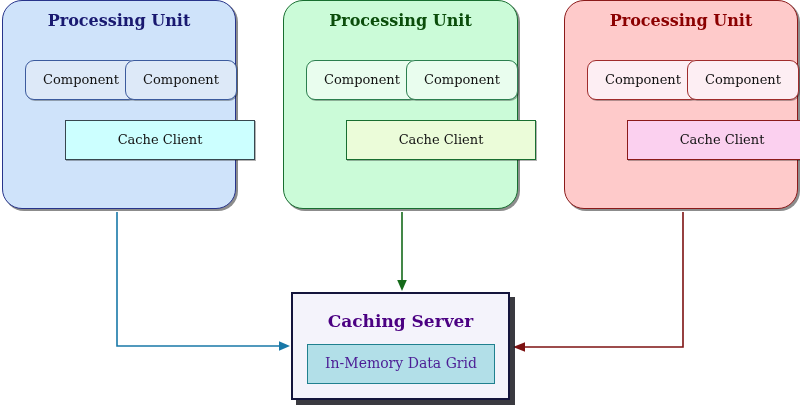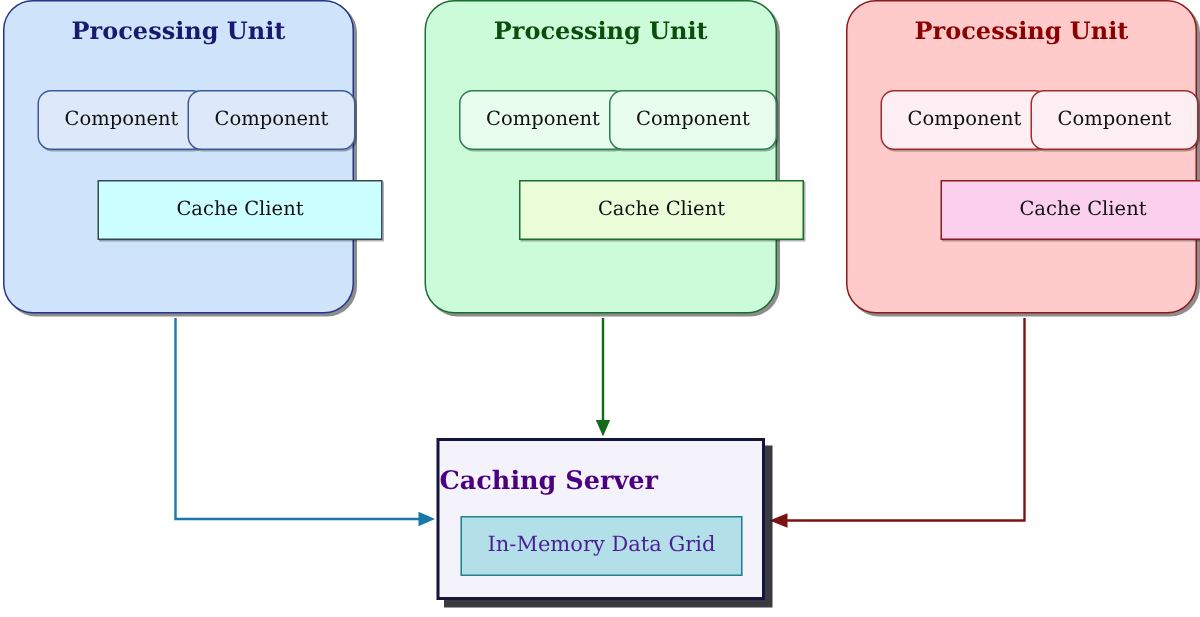--- a/index.html
+++ b/index.html
@@ -29,21 +29,21 @@
   .unit-green .cache{background:#ebfcd9;border-color:#186e30;}
 
   .unit-red{left:564px;background:#fecaca;border-color:#8b1a1a;}
   .unit-red .unit-title{color:#8b0000;}
   .unit-red .comp{background:#fdeef3;border-color:#a02c2c;}
   .unit-red .cache{background:#fbd0ef;border-color:#8b1a1a;}
 
   
   .server{position:absolute;left:291px;top:292px;width:219px;height:108px;background:#f4f3fb;
           border:2px solid #14143c;box-sizing:border-box;box-shadow:5px 5px 0 rgba(15,15,22,0.82);}
-  .server-title{position:absolute;top:17px;left:0;width:100%;font-weight:bold;font-size:17px;color:#4b0082;}
+  .server-title{position:absolute;top:17px;left:0;width:100%;text-align:center;font-weight:bold;font-size:17px;color:#4b0082;}
   .grid-box{position:absolute;left:14px;top:50px;width:188px;height:40px;background:#b2dfe8;border:1.5px solid #20808f;
             box-sizing:border-box;text-align:center;line-height:37px;font-size:14px;color:#4c1d95;}
 </style>
 </head>
 <body>
 
 <div class="canvas">
 
   <svg class="arrow-layer" viewBox="0 0 800 411" xmlns="http://www.w3.org/2000/svg">
     <g>

